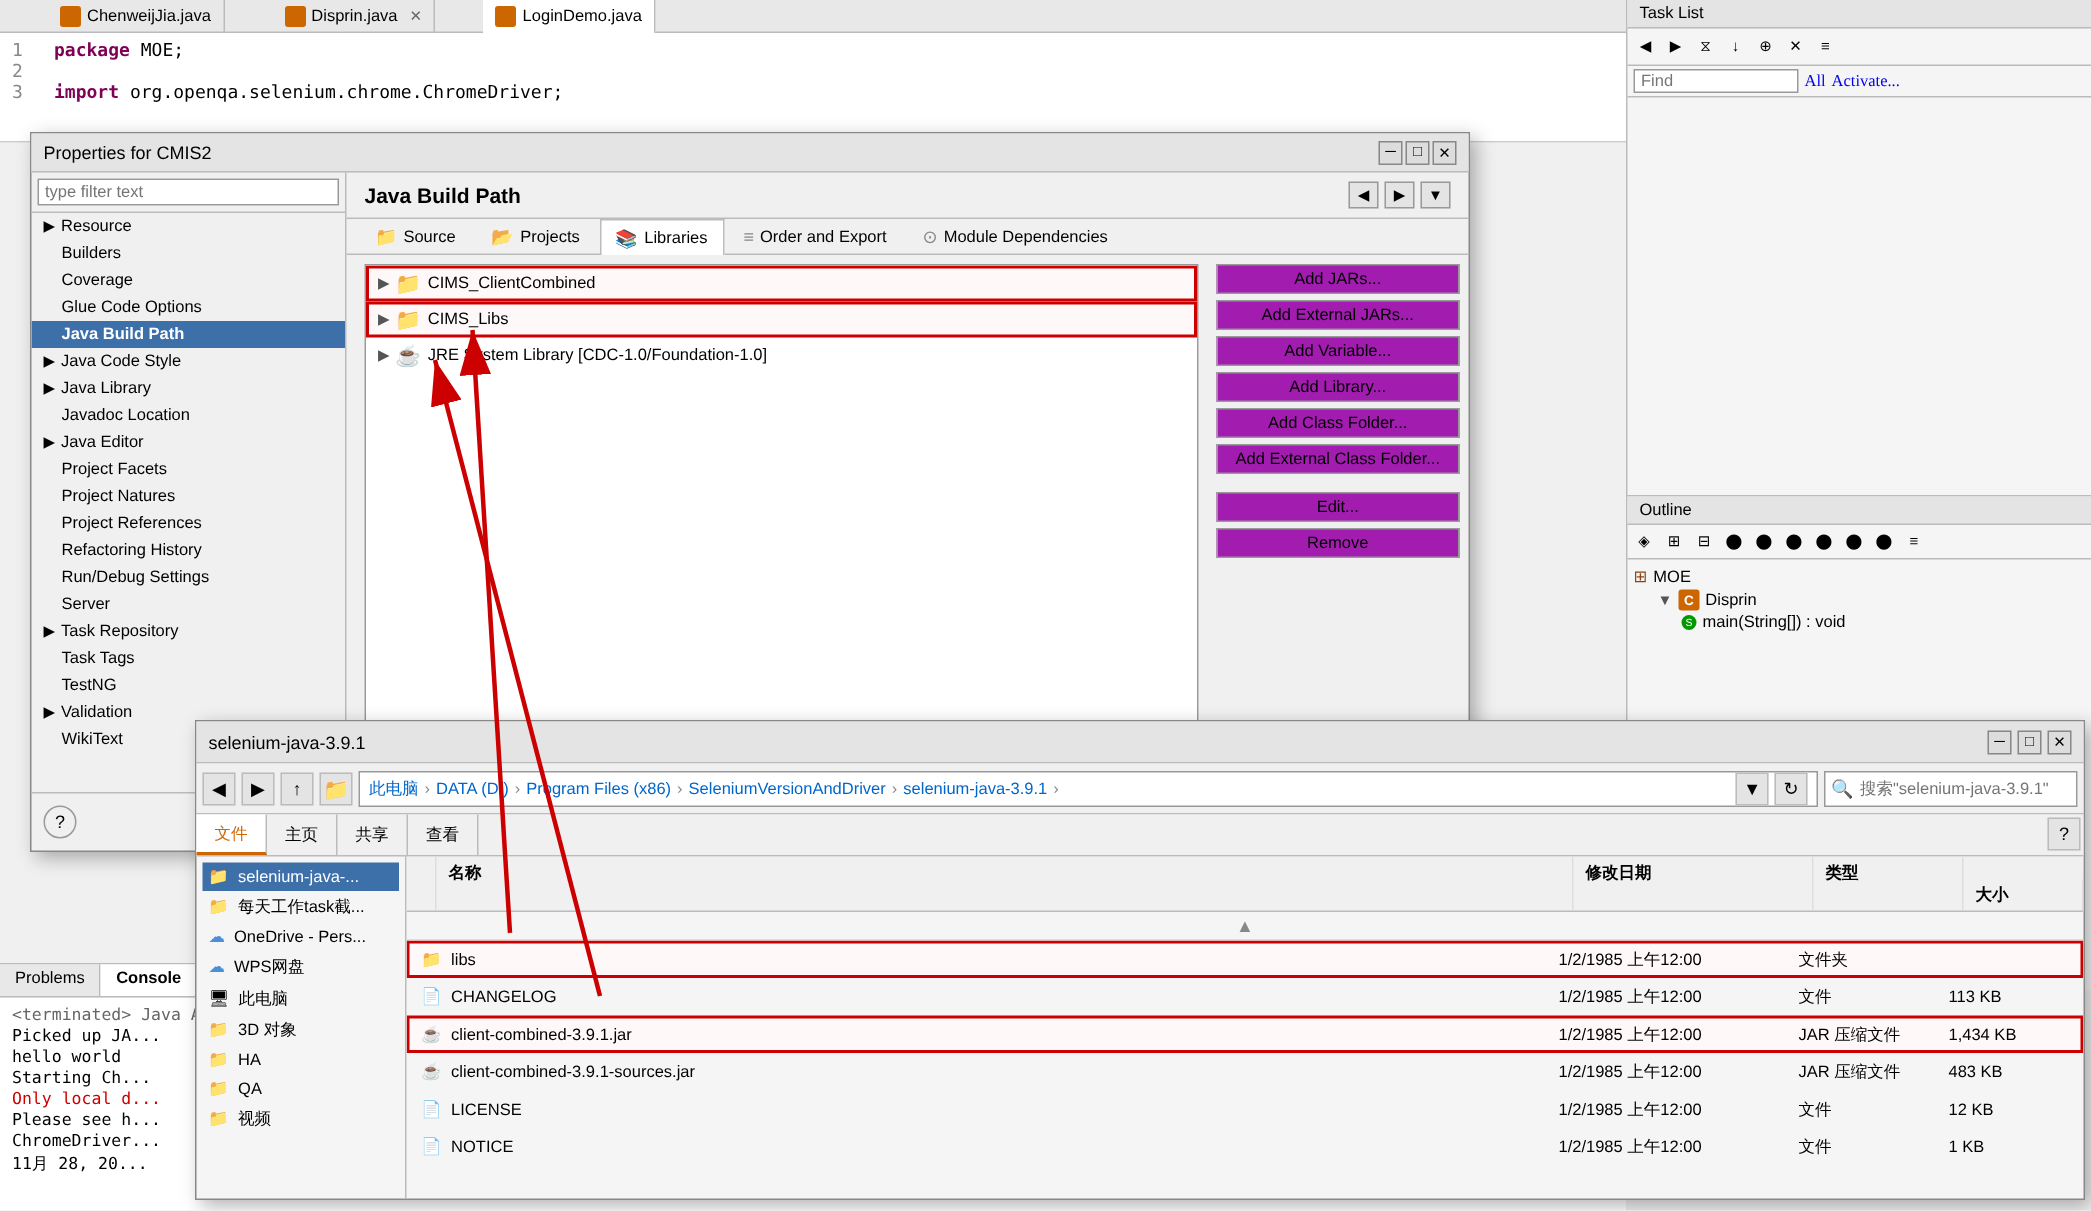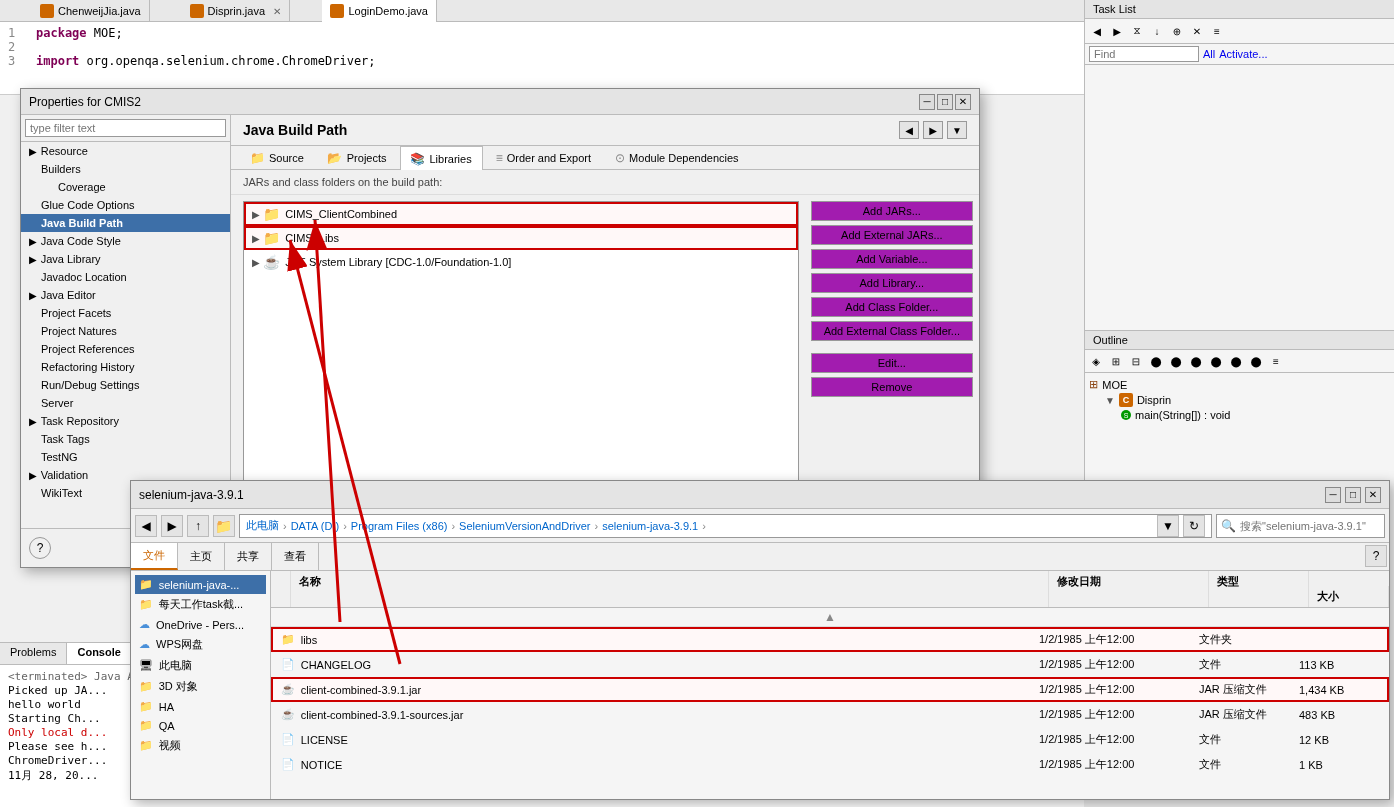--- a/index.html
+++ b/index.html
@@ -19,21 +19,21 @@
     .line-num { color: #888; min-width: 20px; }
     .kw { color: #7f0055; font-weight: bold; }
 
     
     .task-panel { position: absolute; top: 0; right: 0; width: 310px; height: 330px; background: #f5f5f5; border-left: 1px solid #bbb; }
     .task-panel-title { background: #e4e4e4; padding: 3px 8px; font-size: 11px; border-bottom: 1px solid #bbb; display: flex; align-items: flex-end; gap: 4px; }
     .task-toolbar { display: flex; padding: 3px; gap: 2px; border-bottom: 1px solid #bbb; }
     .task-btn { width: 18px; height: 18px; border: 1px solid transparent; cursor: pointer; display: flex; align-items: center; justify-content: center; font-size: 10px; }
     .task-find { display: flex; align-items: center; padding: 2px 4px; gap: 4px; border-bottom: 1px solid #bbb; }
     .task-find input { border: 1px solid #999; padding: 1px 4px; font-size: 11px; width: 110px; }
-    .task-find-links { display: flex; gap: 4px; font-size: 11px; color: #0000ee; cursor: pointer; }
+    .task-find-links { display: flex; gap: 4px; font-size: 11px; color: #0000ee; cursor: pointer; font-family: Liberation Serif, serif; }
 
     
     .outline-panel { position: absolute; top: 330px; right: 0; width: 310px; height: 330px; background: #f5f5f5; border-left: 1px solid #bbb; border-top: 1px solid #bbb; }
     .outline-toolbar { display: flex; padding: 2px; gap: 2px; border-bottom: 1px solid #bbb; align-items: center; }
     .outline-tree { padding: 4px; font-size: 11px; }
     .outline-item { display: flex; align-items: center; gap: 4px; padding: 1px 0; }
     .outline-item.indent { padding-left: 16px; }
     .outline-item.indent2 { padding-left: 32px; }
     .icon-class { background: #cc6600; border-radius: 2px; width: 14px; height: 14px; display: flex; align-items: center; justify-content: center; color: #fff; font-size: 9px; font-weight: bold; }
     .icon-method { background: #009900; border-radius: 50%; width: 10px; height: 10px; display: flex; align-items: center; justify-content: center; color: #fff; font-size: 7px; }
@@ -234,21 +234,21 @@
         </div>
         <div class="dialog-left-items">
           <div class="dlg-item">
             <span style="font-size:10px;">▶</span>
             <span>Resource</span>
           </div>
           <div class="dlg-item">
             <span style="margin-left:12px;">Builders</span>
           </div>
           <div class="dlg-item">
-            <span style="margin-left:29px;">Coverage</span>
+            <span style="margin-left:12px;">Coverage</span>
           </div>
           <div class="dlg-item">
             <span style="margin-left:12px;">Glue Code Options</span>
           </div>
           <div class="dlg-item selected">
             <span style="margin-left:12px;font-weight:bold;">Java Build Path</span>
           </div>
           <div class="dlg-item">
             <span style="font-size:10px;">▶</span>
             <span>Java Code Style</span>
@@ -329,21 +329,20 @@
           </div>
           <div class="tab">
             <span style="font-size:12px;color:#888;">≡</span>
             <span>Order and Export</span>
           </div>
           <div class="tab">
             <span style="font-size:12px;color:#888;">⊙</span>
             <span>Module Dependencies</span>
           </div>
         </div>
-        <div class="lib-description">JARs and class folders on the build path:</div>
         <div class="lib-content">
           <div class="lib-list-area">
             <div class="lib-item highlighted">
               <span class="expand-tri">▶</span>
               <span style="color:#dcb67a;font-size:14px;">📁</span>
               <span>CIMS_ClientCombined</span>
             </div>
             <div class="lib-item highlighted">
               <span class="expand-tri">▶</span>
               <span style="color:#dcb67a;font-size:14px;">📁</span>

